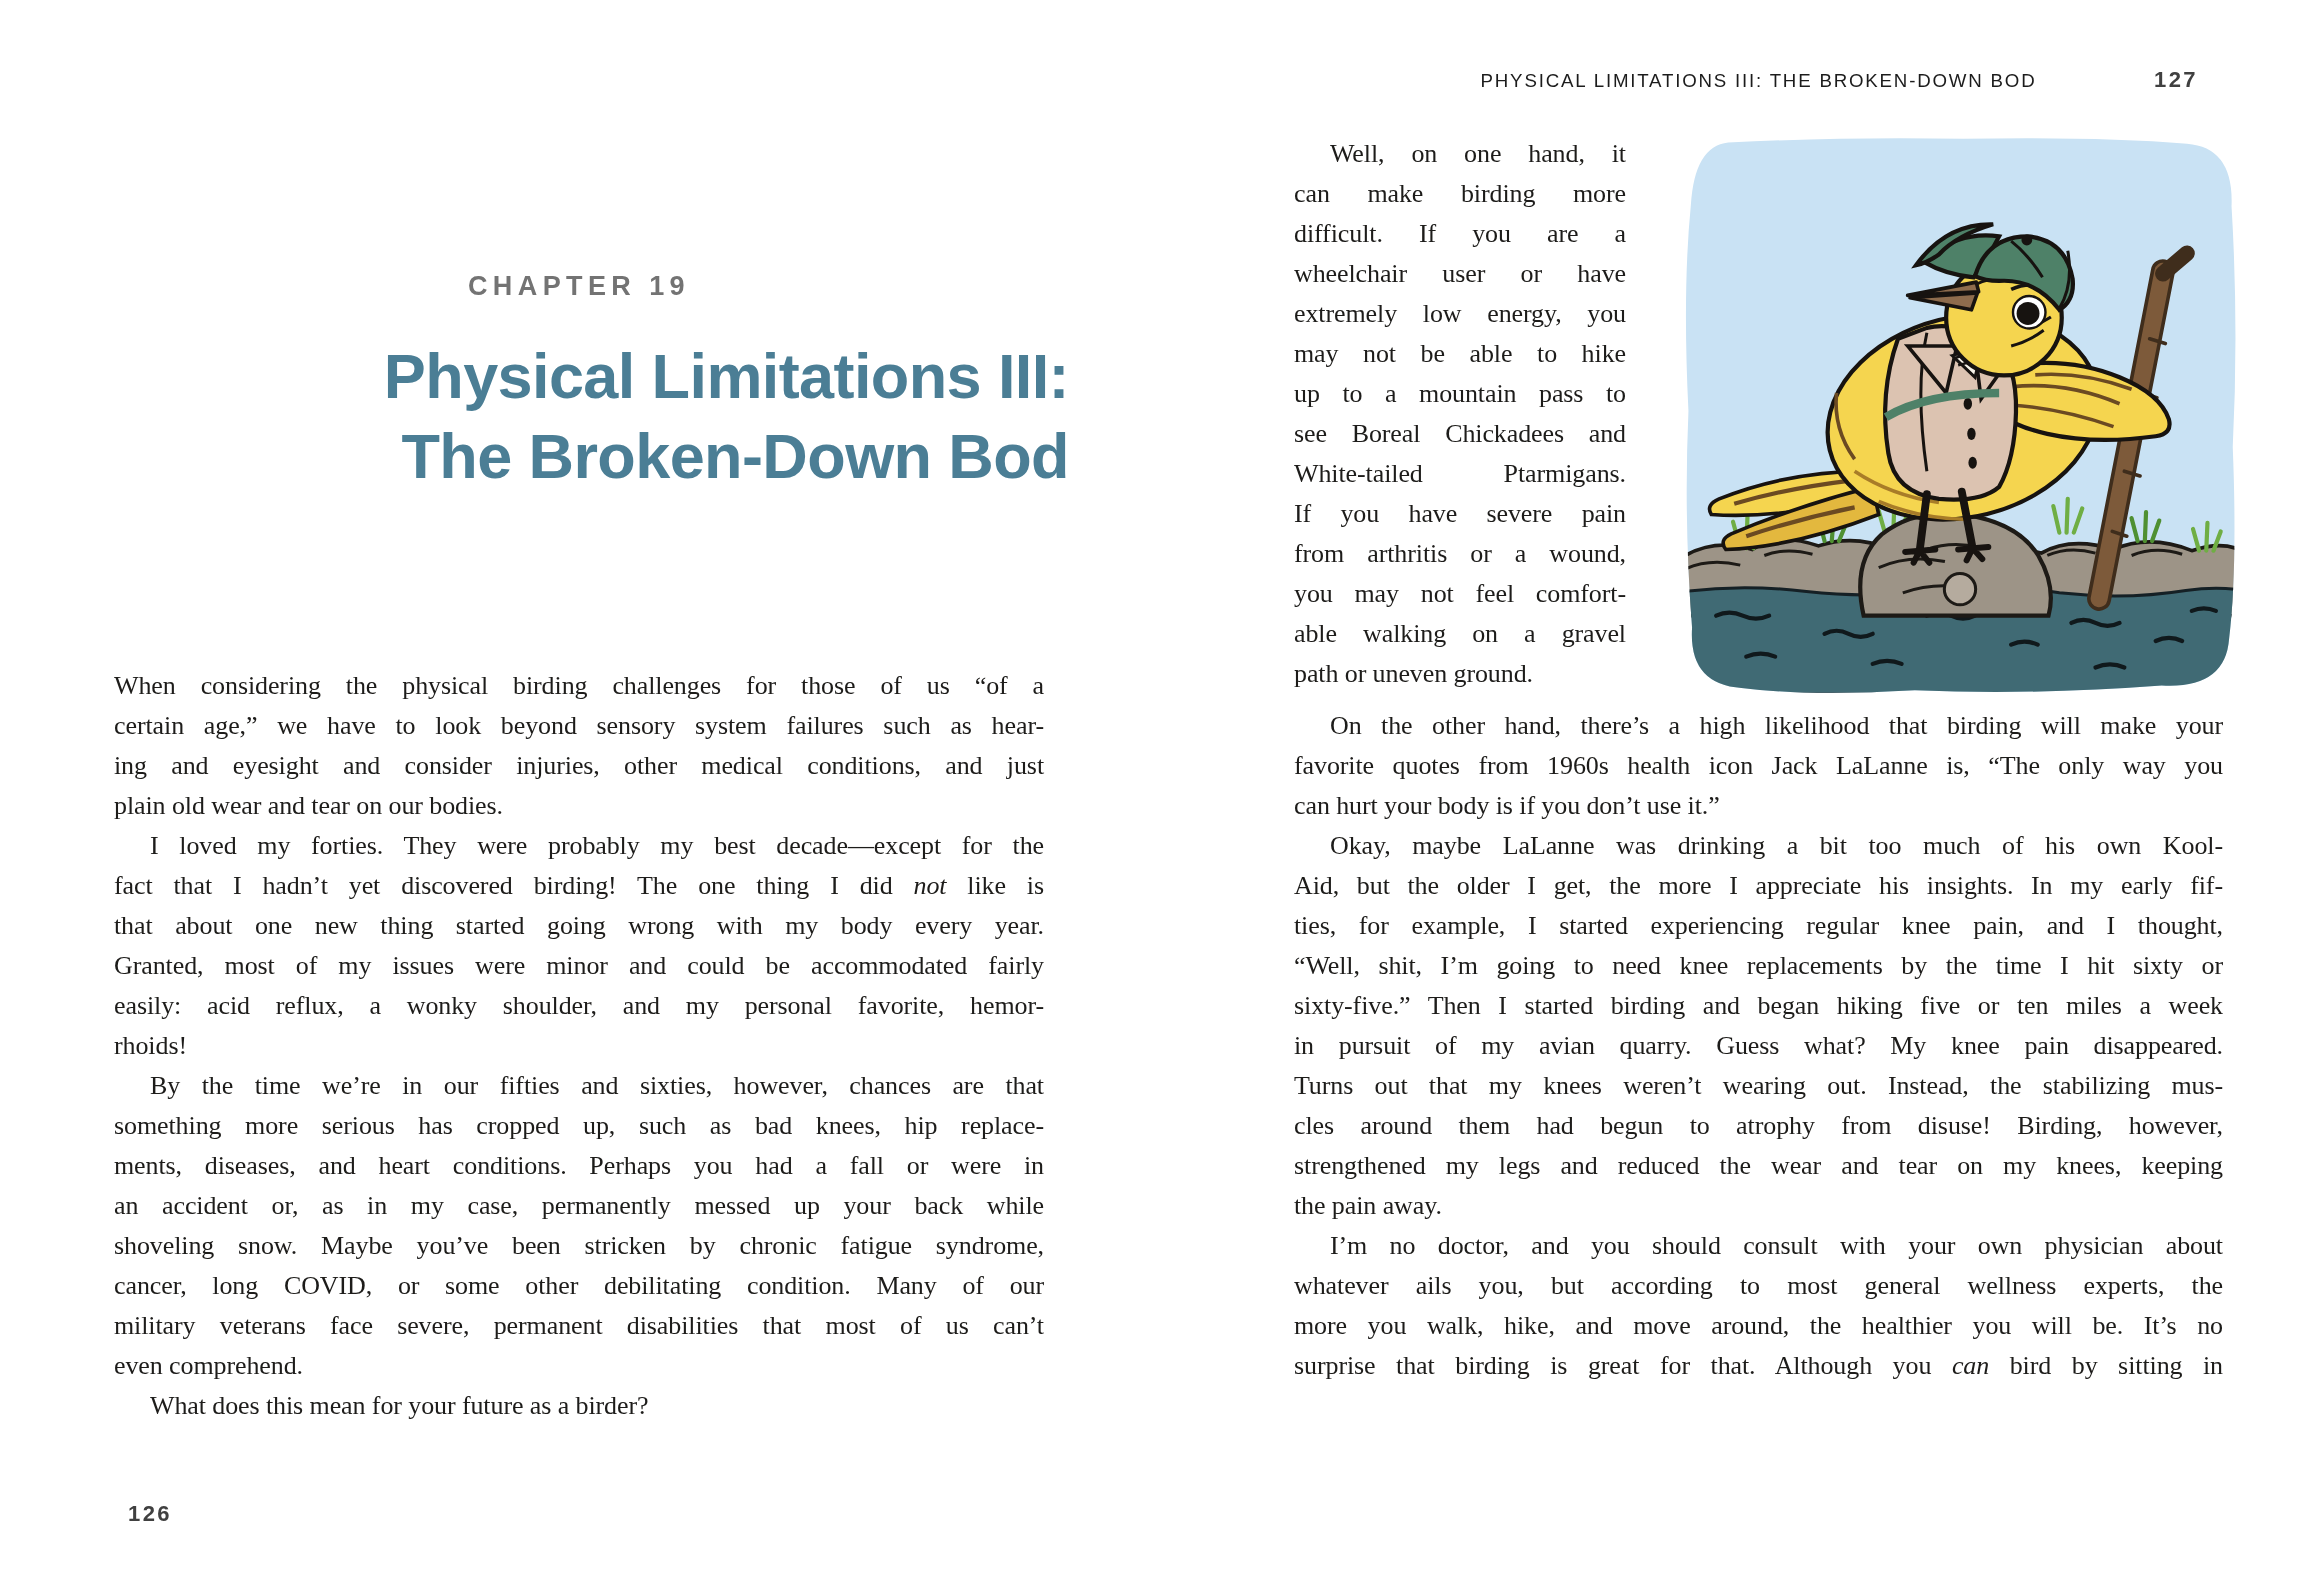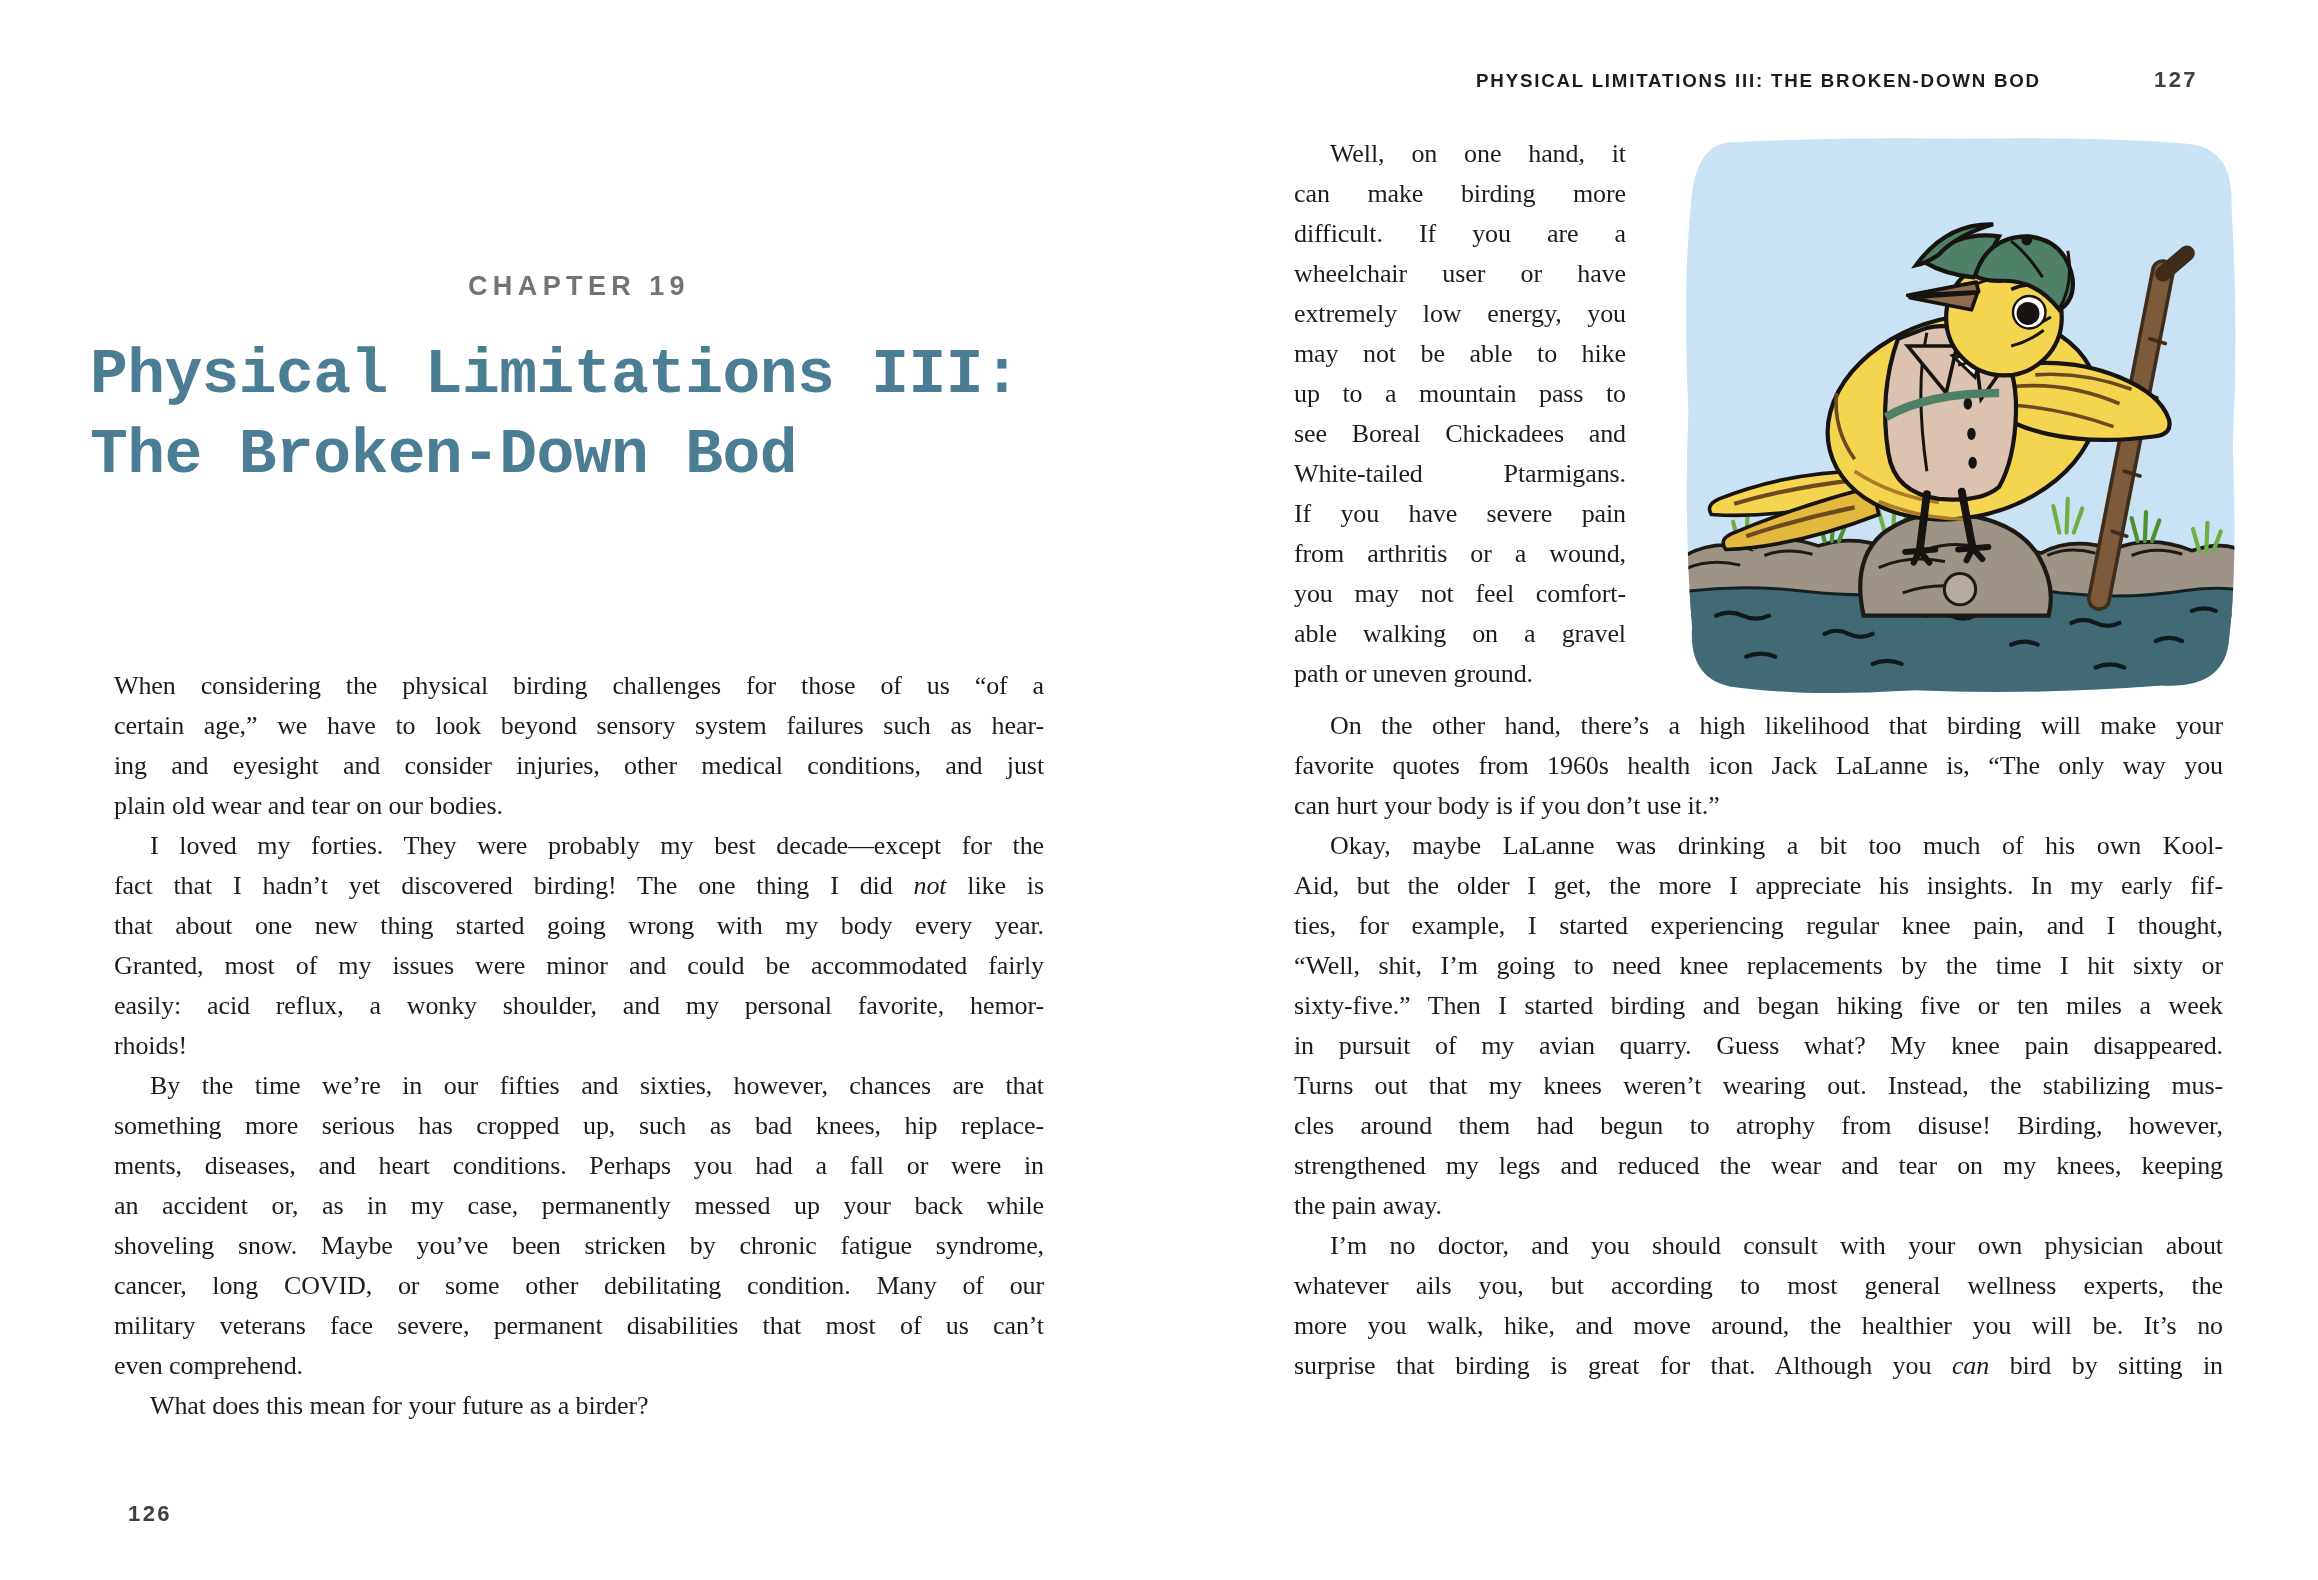--- a/index.html
+++ b/index.html
@@ -11,43 +11,43 @@
   .page{position:absolute;top:0;height:1581px;}
   .abs{position:absolute;}
 
   
   .chapter-label{
     left:114px;top:271px;width:930px;text-align:center;
     font-family:"Liberation Sans", sans-serif;font-weight:700;
     font-size:27px;letter-spacing:5.4px;color:#737373;
   }
   .chapter-title{
-    left:90px;top:336px;width:979px;text-align:left;margin:0;
-    font-family:Liberation Mono, monospace;font-weight:700;
+    left:90px;top:336px;width:979px;text-align:right;margin:0;
+    font-family:Liberation Sans, sans-serif;font-weight:700;
     font-size:63px;line-height:80px;color:#4b7e95;letter-spacing:-0.6px;
   }
   .chapter-title .t-line{display:block;}
 
   
   .body-block{font-size:26px;line-height:40px;letter-spacing:-0.1px;}
   .left-body{left:114px;top:666px;width:930px;}
   .line{text-align:justify;text-align-last:justify;white-space:nowrap;}
   .line.last{text-align-last:left;}
   .line.indent{text-indent:36px;}
   .em{font-style:italic;}
 
   
   .folio{
     font-family:"Liberation Sans", sans-serif;font-weight:700;
     font-size:22px;color:#404040;letter-spacing:2.4px;
   }
   .folio-left{left:128px;top:1501px;width:930px;text-align:left;}
   .running-head{
     left:1294px;top:70px;width:929px;text-align:center;
-    font-family:"Liberation Sans", sans-serif;font-weight:700;
+    font-family:"Liberation Sans", sans-serif;font-weight:400;
     font-size:18.7px;letter-spacing:1.8px;color:#1c1c1c;
   }
   .folio-right{left:2102px;top:67px;width:96px;text-align:right;}
 
   
   .narrow-col{left:1294px;top:134px;width:332px;}
   .wide-col{left:1294px;top:706px;width:929px;}
 
   
   .illustration{left:1674px;top:134px;width:575px;height:560px;margin:0;}

